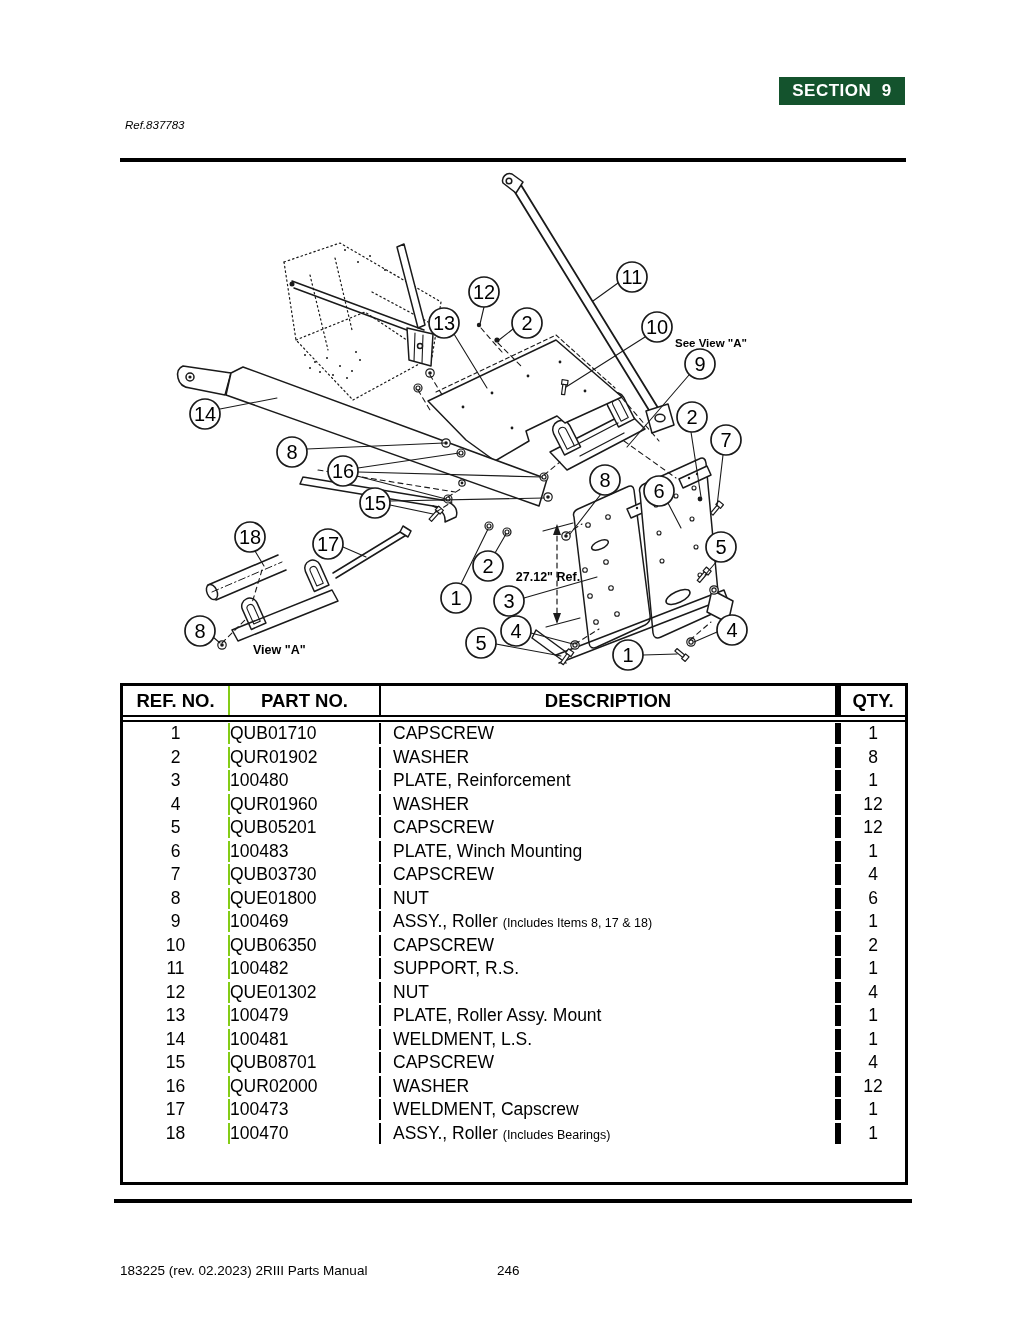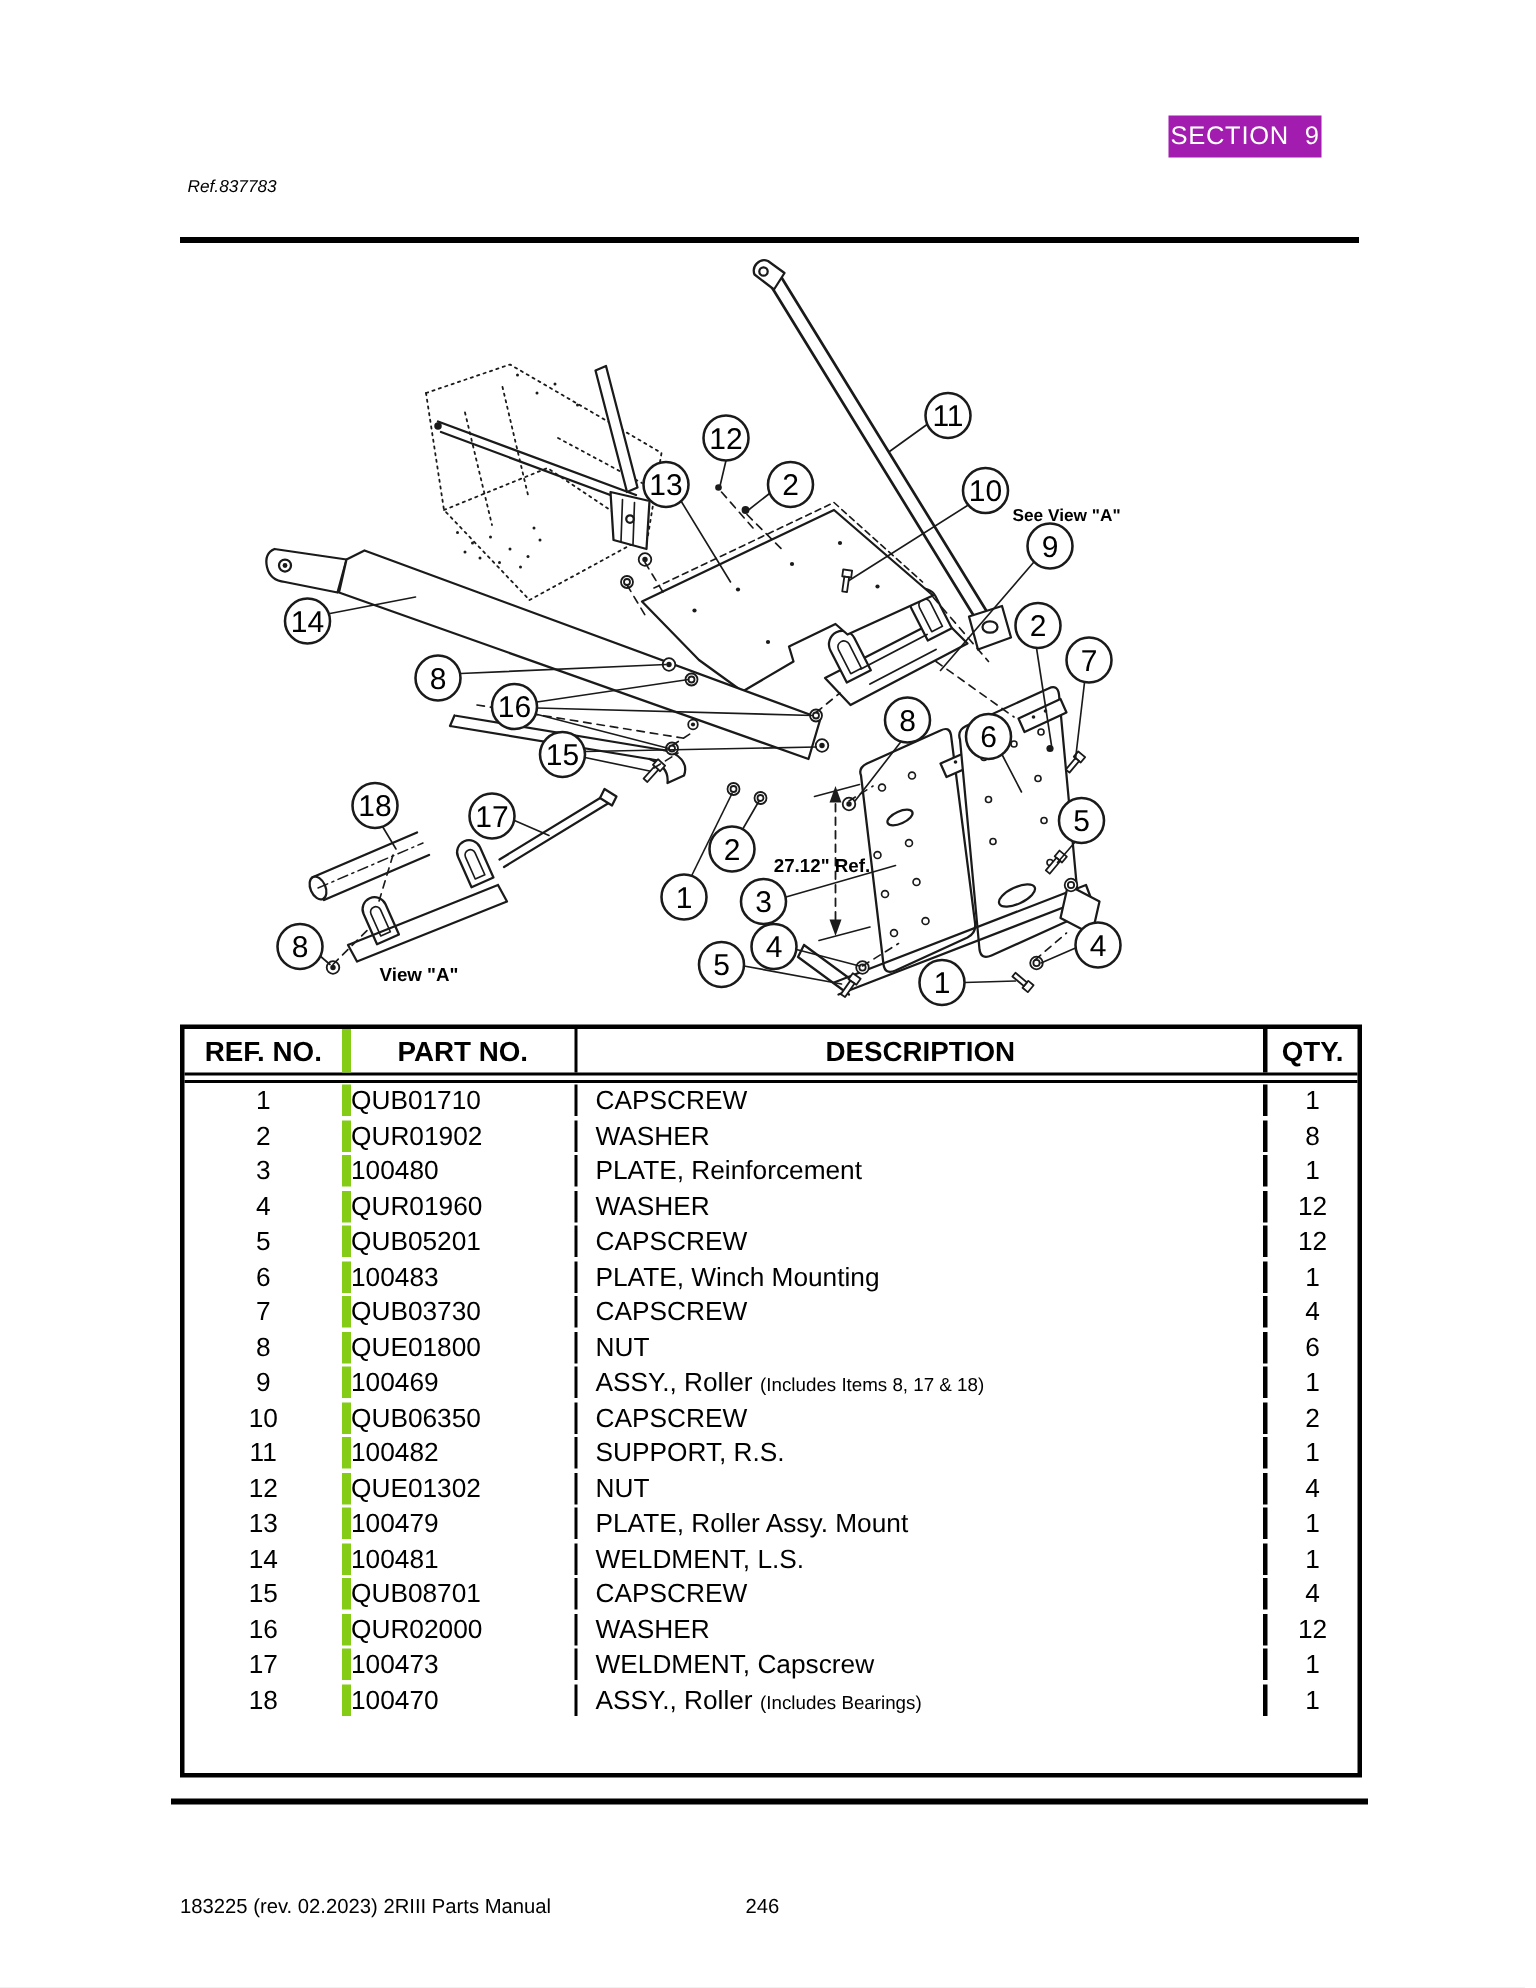--- a/index.html
+++ b/index.html
@@ -2,22 +2,22 @@
 <html><head>
 <meta charset="utf-8">
 <style>
   html,body{margin:0;padding:0;background:#e8e8e8;}
   .page{
     position:relative;width:1024px;height:1325px;background:#ffffff;
     margin:0 auto;font-family:"Liberation Sans",sans-serif;color:#000;
     overflow:hidden;
   }
   .section-badge{
-    position:absolute;left:779px;top:77px;width:102px;height:28px;
-    background:#a21caf;color:#fff;font-weight:normal;font-size:17px;
+    position:absolute;left:779px;top:77px;width:126px;height:28px;
+    background:#14532d;color:#fff;font-weight:bold;font-size:17px;
     display:flex;align-items:center;justify-content:center;white-space:pre;
     letter-spacing:.5px;
   }
   .ref-label{
     position:absolute;left:125px;top:119px;font-style:italic;font-size:11.5px;
   }
   .page-title{
     position:absolute;left:240px;top:113px;width:666px;text-align:center;
     font-weight:bold;font-size:27px;letter-spacing:.2px;white-space:nowrap;
   }
@@ -27,23 +27,23 @@
 
   
   .parts-table{
     position:absolute;left:120px;top:683px;width:788px;height:502px;
     border:3px solid #000;box-sizing:border-box;
   }
   .t-head{display:flex;height:29px;font-weight:bold;font-size:18.5px;}
   .t-head .th{display:flex;align-items:center;justify-content:center;}
   .dbl{height:3px;border-top:2px solid #000;border-bottom:2px solid #000;box-sizing:content-box;}
   .tr{display:flex;height:23.5px;font-size:17.5px;align-items:center;}
-  .c1{width:105px;border-right:6px solid #84cc16;text-align:center;justify-content:center;display:flex;align-items:center;}
+  .c1{width:105px;border-right:2px solid #84cc16;text-align:center;justify-content:center;display:flex;align-items:center;}
   .c2{width:151px;border-right:2px solid #000;padding-left:0;box-sizing:border-box;display:flex;align-items:center;}
-  .c3{width:460px;border-right:3px solid #000000;padding-left:12px;box-sizing:border-box;display:flex;align-items:baseline;white-space:nowrap;}
+  .c3{width:460px;border-right:6px solid #000000;padding-left:12px;box-sizing:border-box;display:flex;align-items:baseline;white-space:nowrap;}
   .c4{flex:1;text-align:center;justify-content:center;display:flex;align-items:center;}
   .t-head .c2,.t-head .c3{padding-left:0;justify-content:center;}
   .note{font-size:12.5px;margin-left:5px;}
 
   .bottom-rule{position:absolute;left:114px;top:1199px;width:798px;height:4px;background:#000;}
   .footer-left{position:absolute;left:120px;top:1263px;font-size:13.5px;}
   .footer-page{position:absolute;left:497px;top:1263px;font-size:13.5px;}
 </style>
 </head>
 <body>

